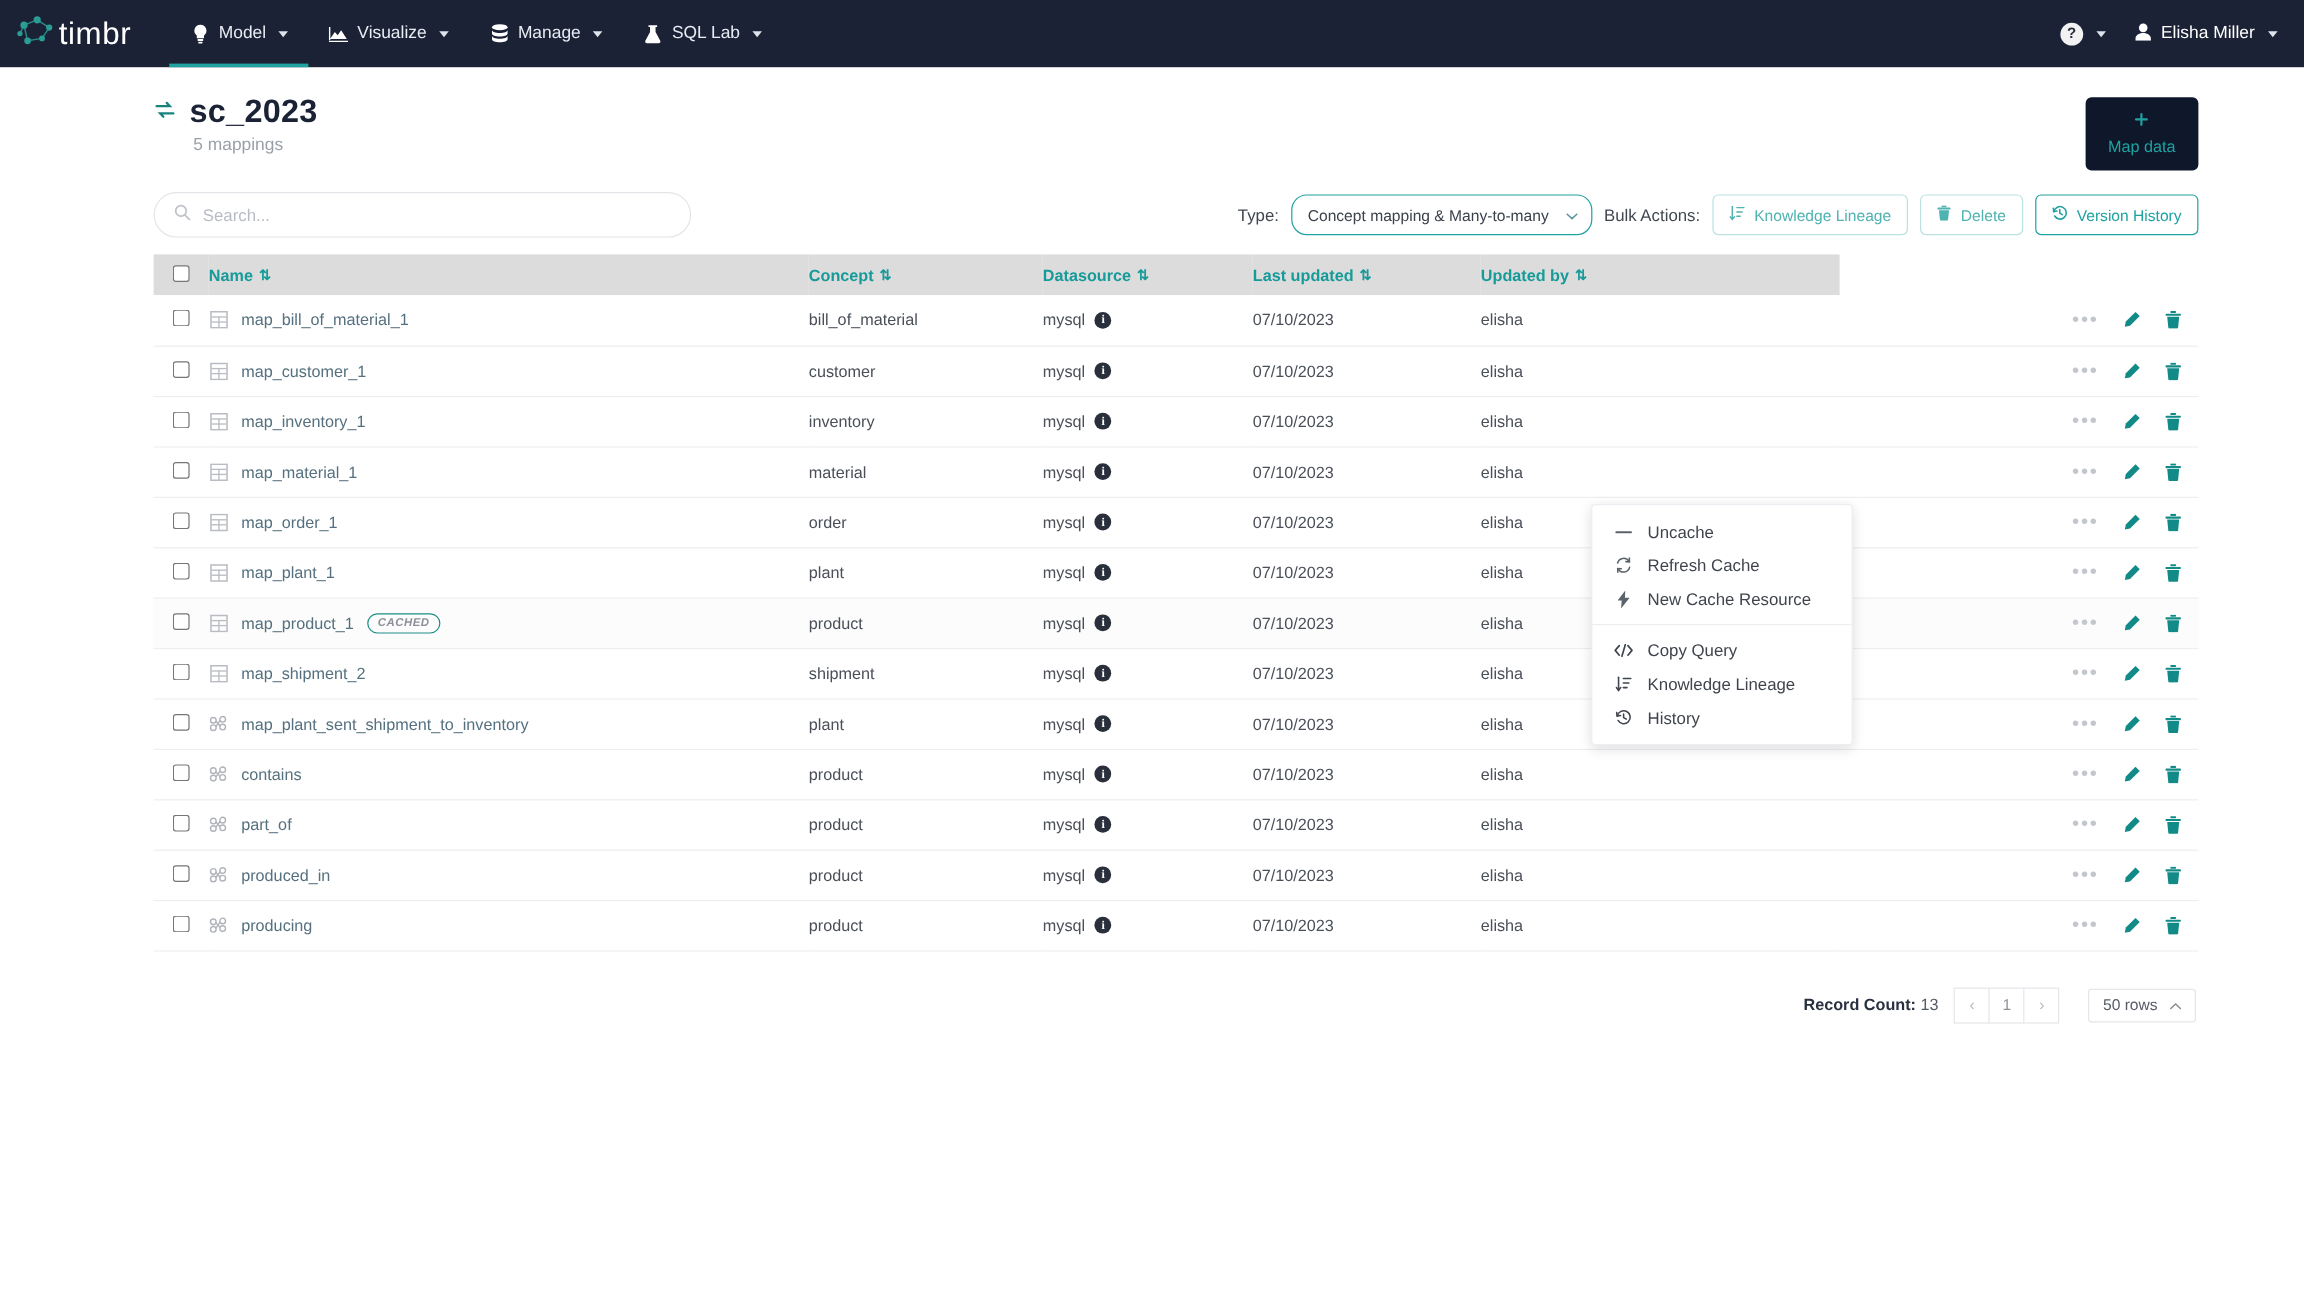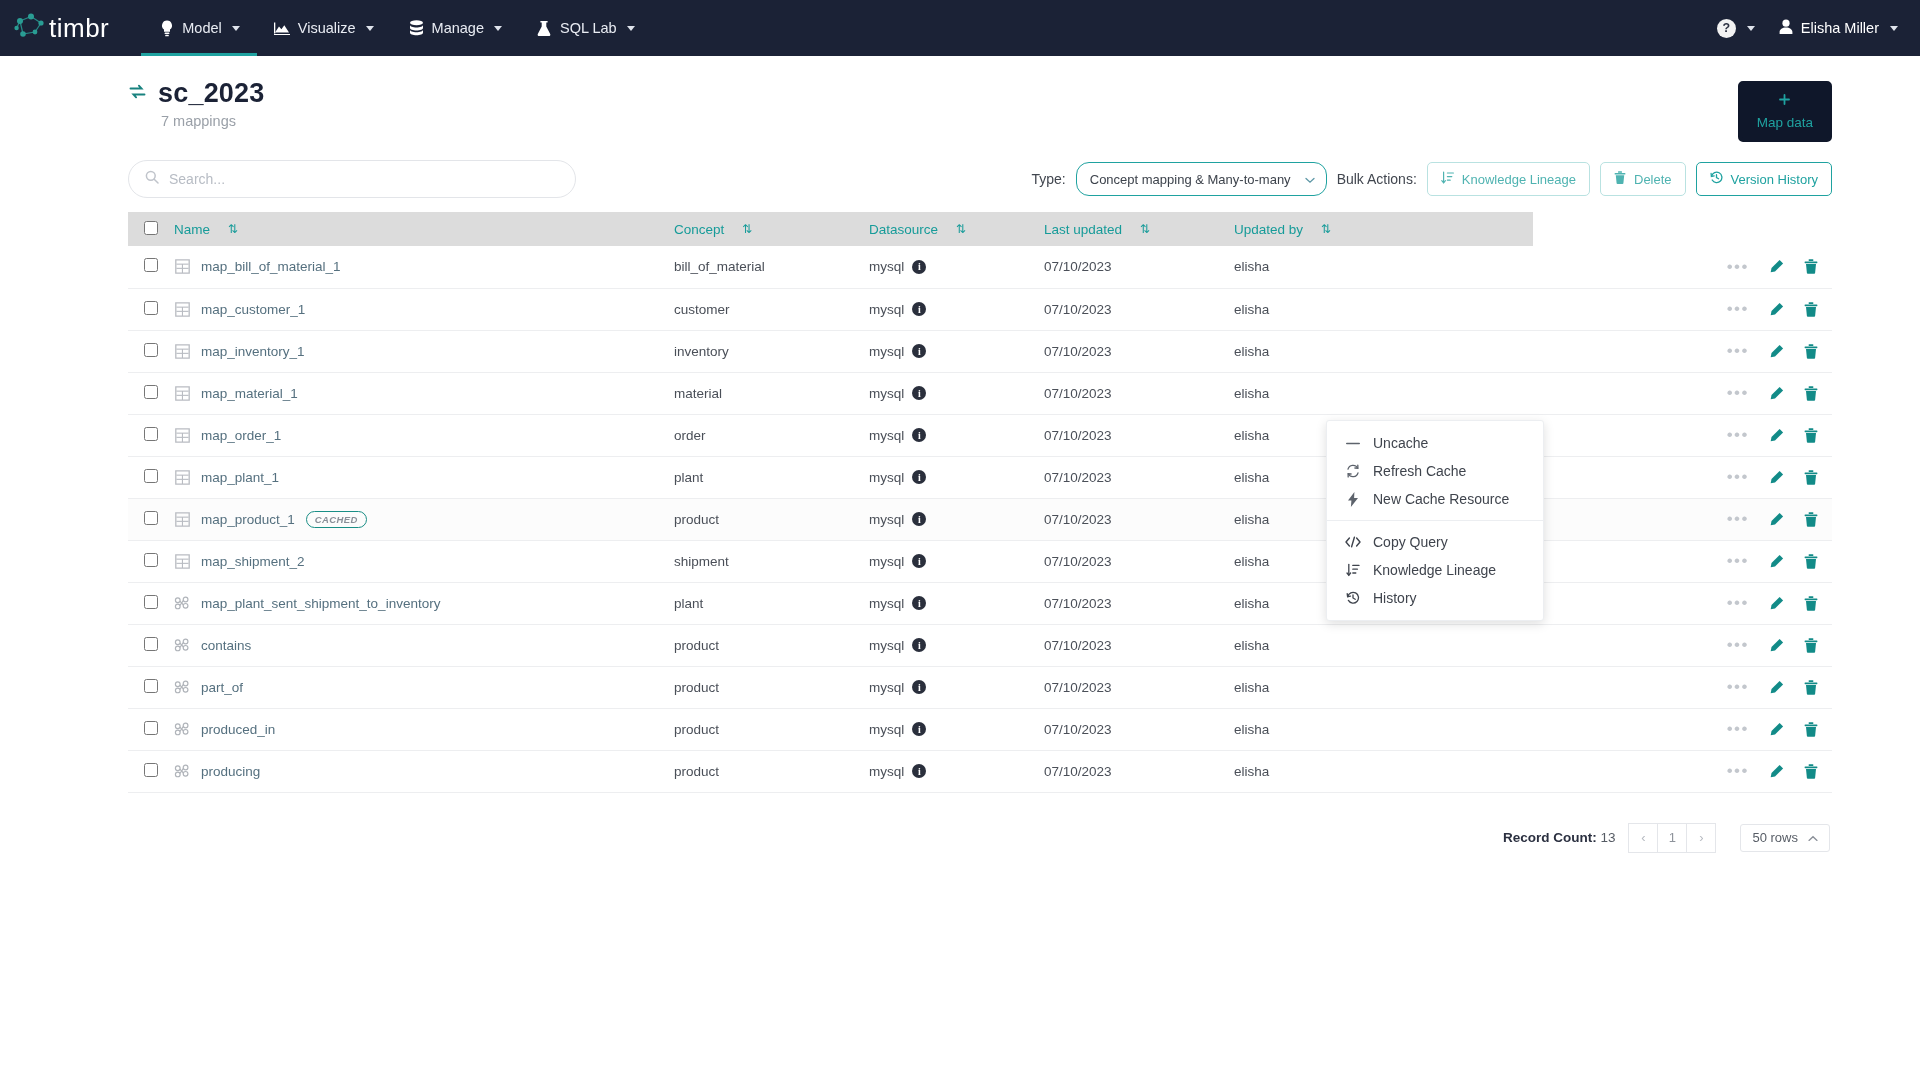--- a/index.html
+++ b/index.html
@@ -116,21 +116,21 @@
 
   
   .table-wrap { padding: 14px 88px 0 128px; position: relative; }
   table { width: 100%; border-collapse: collapse; table-layout: fixed; }
   thead th {
     background: #dcdcdc; height: 34px;
     color: #169b99; font-size: 13.5px; font-weight: 400;
     text-align: left; padding: 0 0 0 0;
     vertical-align: middle;
   }
-  thead th .th-inner { display: flex; align-items: center; gap: 18px; }
+  thead th .th-inner { display: flex; align-items: center; gap: 5px; font-weight: bold; }
   .sort-ico { color: #169b99; font-size: 12px; line-height: 1; }
 
   tbody tr { height: 42px; border-bottom: 1px solid #edeef0; background: #fff; }
   tbody tr.highlight { background: #fcfcfc; }
   tbody td { font-size: 13.5px; color: #4a4f58; vertical-align: middle; }
   .namecell { display: flex; align-items: center; gap: 11px; }
   .namecell a { color: #55707f; text-decoration: none; font-size: 13.5px; cursor: pointer; }
   .grid-ico, .rel-ico { width: 16px; height: 16px; display: inline-flex; align-items: center; justify-content: center; color: #b9bcc2; flex: none; }
   .badge-cached {
     border: 1px solid #1a8e86; color: #8a8f98;
@@ -284,21 +284,21 @@
     <div>
       <div class="title-row">
         <span>
           <svg width="19" height="19" viewBox="0 0 19 19" fill="none" stroke="#18827f" stroke-width="1.9" stroke-linecap="round">
             <path d="M2.5 6.5h11l-2.6-2.8"></path>
               <path d="M16.5 12.5h-11l2.6 2.8"></path>
           </svg>
         </span>
         <span class="title-text">sc_2023</span>
       </div>
-      <div class="subtitle">7 mappings</div>
+      <div class="subtitle">5 mappings</div>
     </div>
     <button class="map-data-btn">
       <span>
         <svg width="11" height="11" viewBox="0 0 11 11" stroke="#1fa2a0" stroke-width="1.8" stroke-linecap="round">
           <line x1="5.5" y1="1" x2="5.5" y2="10"></line>
             <line x1="1" y1="5.5" x2="10" y2="5.5"></line>
         </svg>
       </span>
       <span>Map data</span>
     </button>

